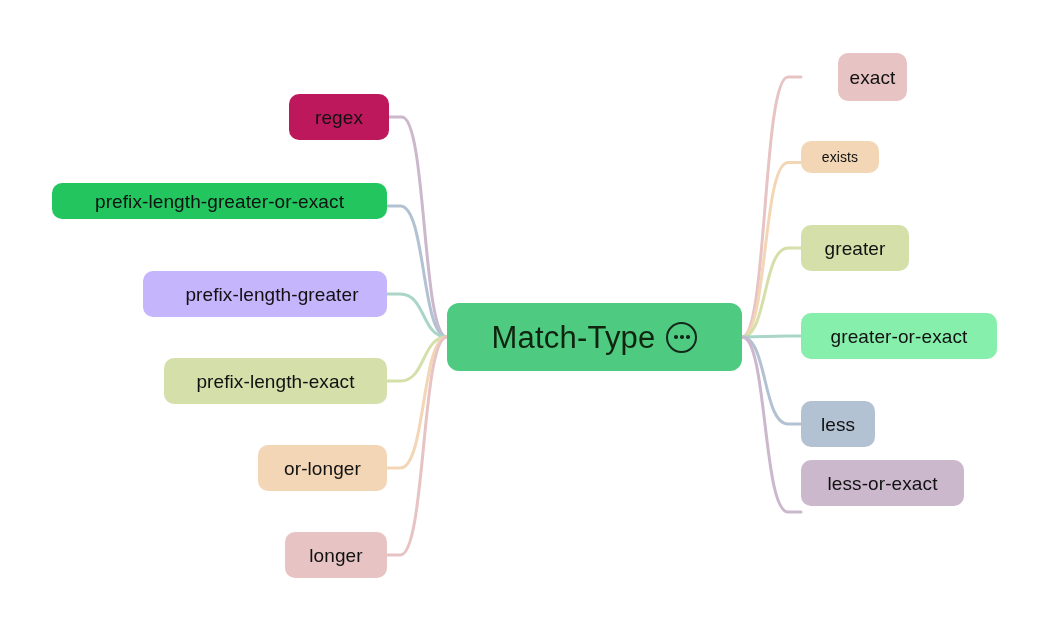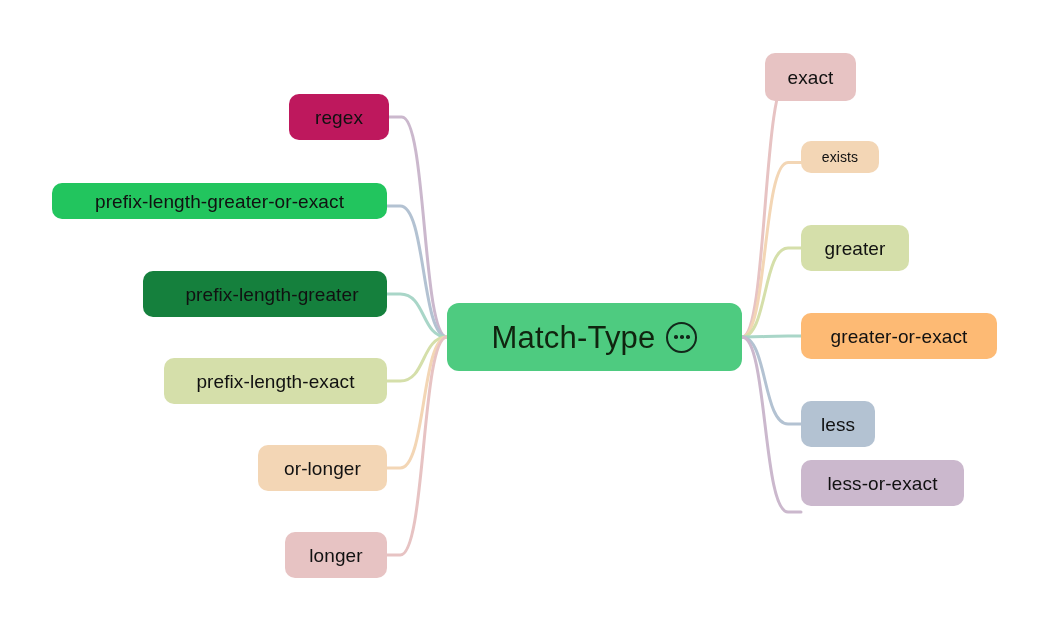--- a/index.html
+++ b/index.html
@@ -90,42 +90,42 @@
       <path d="M 742 337 C 767.311 337, 762.709 512, 788.02 512 L 801 512" fill="none" stroke="#cbb8cd" stroke-width="3" stroke-linecap="round"></path>
     </svg>
 
   <div id="nodes">
       <div class="node" style="left: 289px; top: 94px; width: 100px; height: 46px; background: #be185d;">
         <span class="node-label" style="font-size: 19px;">regex</span>
       </div>
       <div class="node" style="left: 52px; top: 183px; width: 335px; height: 36px; background: #22c55e;">
         <span class="node-label" style="font-size: 19px;">prefix-length-greater-or-exact</span>
       </div>
-      <div class="node" style="left: 143px; top: 271px; width: 244px; height: 46px; background: #15803d; padding-left: 14px;">
+      <div class="node" style="left: 143px; top: 271px; width: 244px; height: 46px; background: #c4b5fd; padding-left: 14px;">
         <span class="node-label" style="font-size: 19px;">prefix-length-greater</span>
       </div>
       <div class="node" style="left: 164px; top: 358px; width: 223px; height: 46px; background: rgb(213, 223, 170);">
         <span class="node-label" style="font-size: 19px;">prefix-length-exact</span>
       </div>
       <div class="node" style="left: 258px; top: 445px; width: 129px; height: 46px; background: rgb(243, 214, 181);">
         <span class="node-label" style="font-size: 19px;">or-longer</span>
       </div>
       <div class="node" style="left: 285px; top: 532px; width: 102px; height: 46px; background: rgb(231, 195, 195);">
         <span class="node-label" style="font-size: 19px;">longer</span>
       </div>
-      <div class="node" style="left: 765px; top: 53px; width: 91px; height: 48px; background: rgb(231, 195, 195);">
+      <div class="node" style="left: 838px; top: 53px; width: 69px; height: 48px; background: rgb(231, 195, 195);">
         <span class="node-label" style="font-size: 19px;">exact</span>
       </div>
       <div class="node" style="left: 801px; top: 141px; width: 78px; height: 32px; background: rgb(243, 214, 181);">
         <span class="node-label" style="font-size: 14px;">exists</span>
       </div>
       <div class="node" style="left: 801px; top: 225px; width: 108px; height: 46px; background: rgb(213, 223, 170);">
         <span class="node-label" style="font-size: 19px;">greater</span>
       </div>
-      <div class="node" style="left: 801px; top: 313px; width: 196px; height: 46px; background: #fdba74;">
+      <div class="node" style="left: 801px; top: 313px; width: 196px; height: 46px; background: #86efac;">
         <span class="node-label" style="font-size: 19px;">greater-or-exact</span>
       </div>
       <div class="node" style="left: 801px; top: 401px; width: 74px; height: 46px; background: rgb(179, 194, 210); justify-content: center;">
         <span class="node-label" style="font-size: 19px;">less</span>
       </div>
       <div class="node" style="left: 801px; top: 460px; width: 163px; height: 46px; background: rgb(203, 184, 205);">
         <span class="node-label" style="font-size: 19px;">less-or-exact</span>
       </div>
     </div>
 

